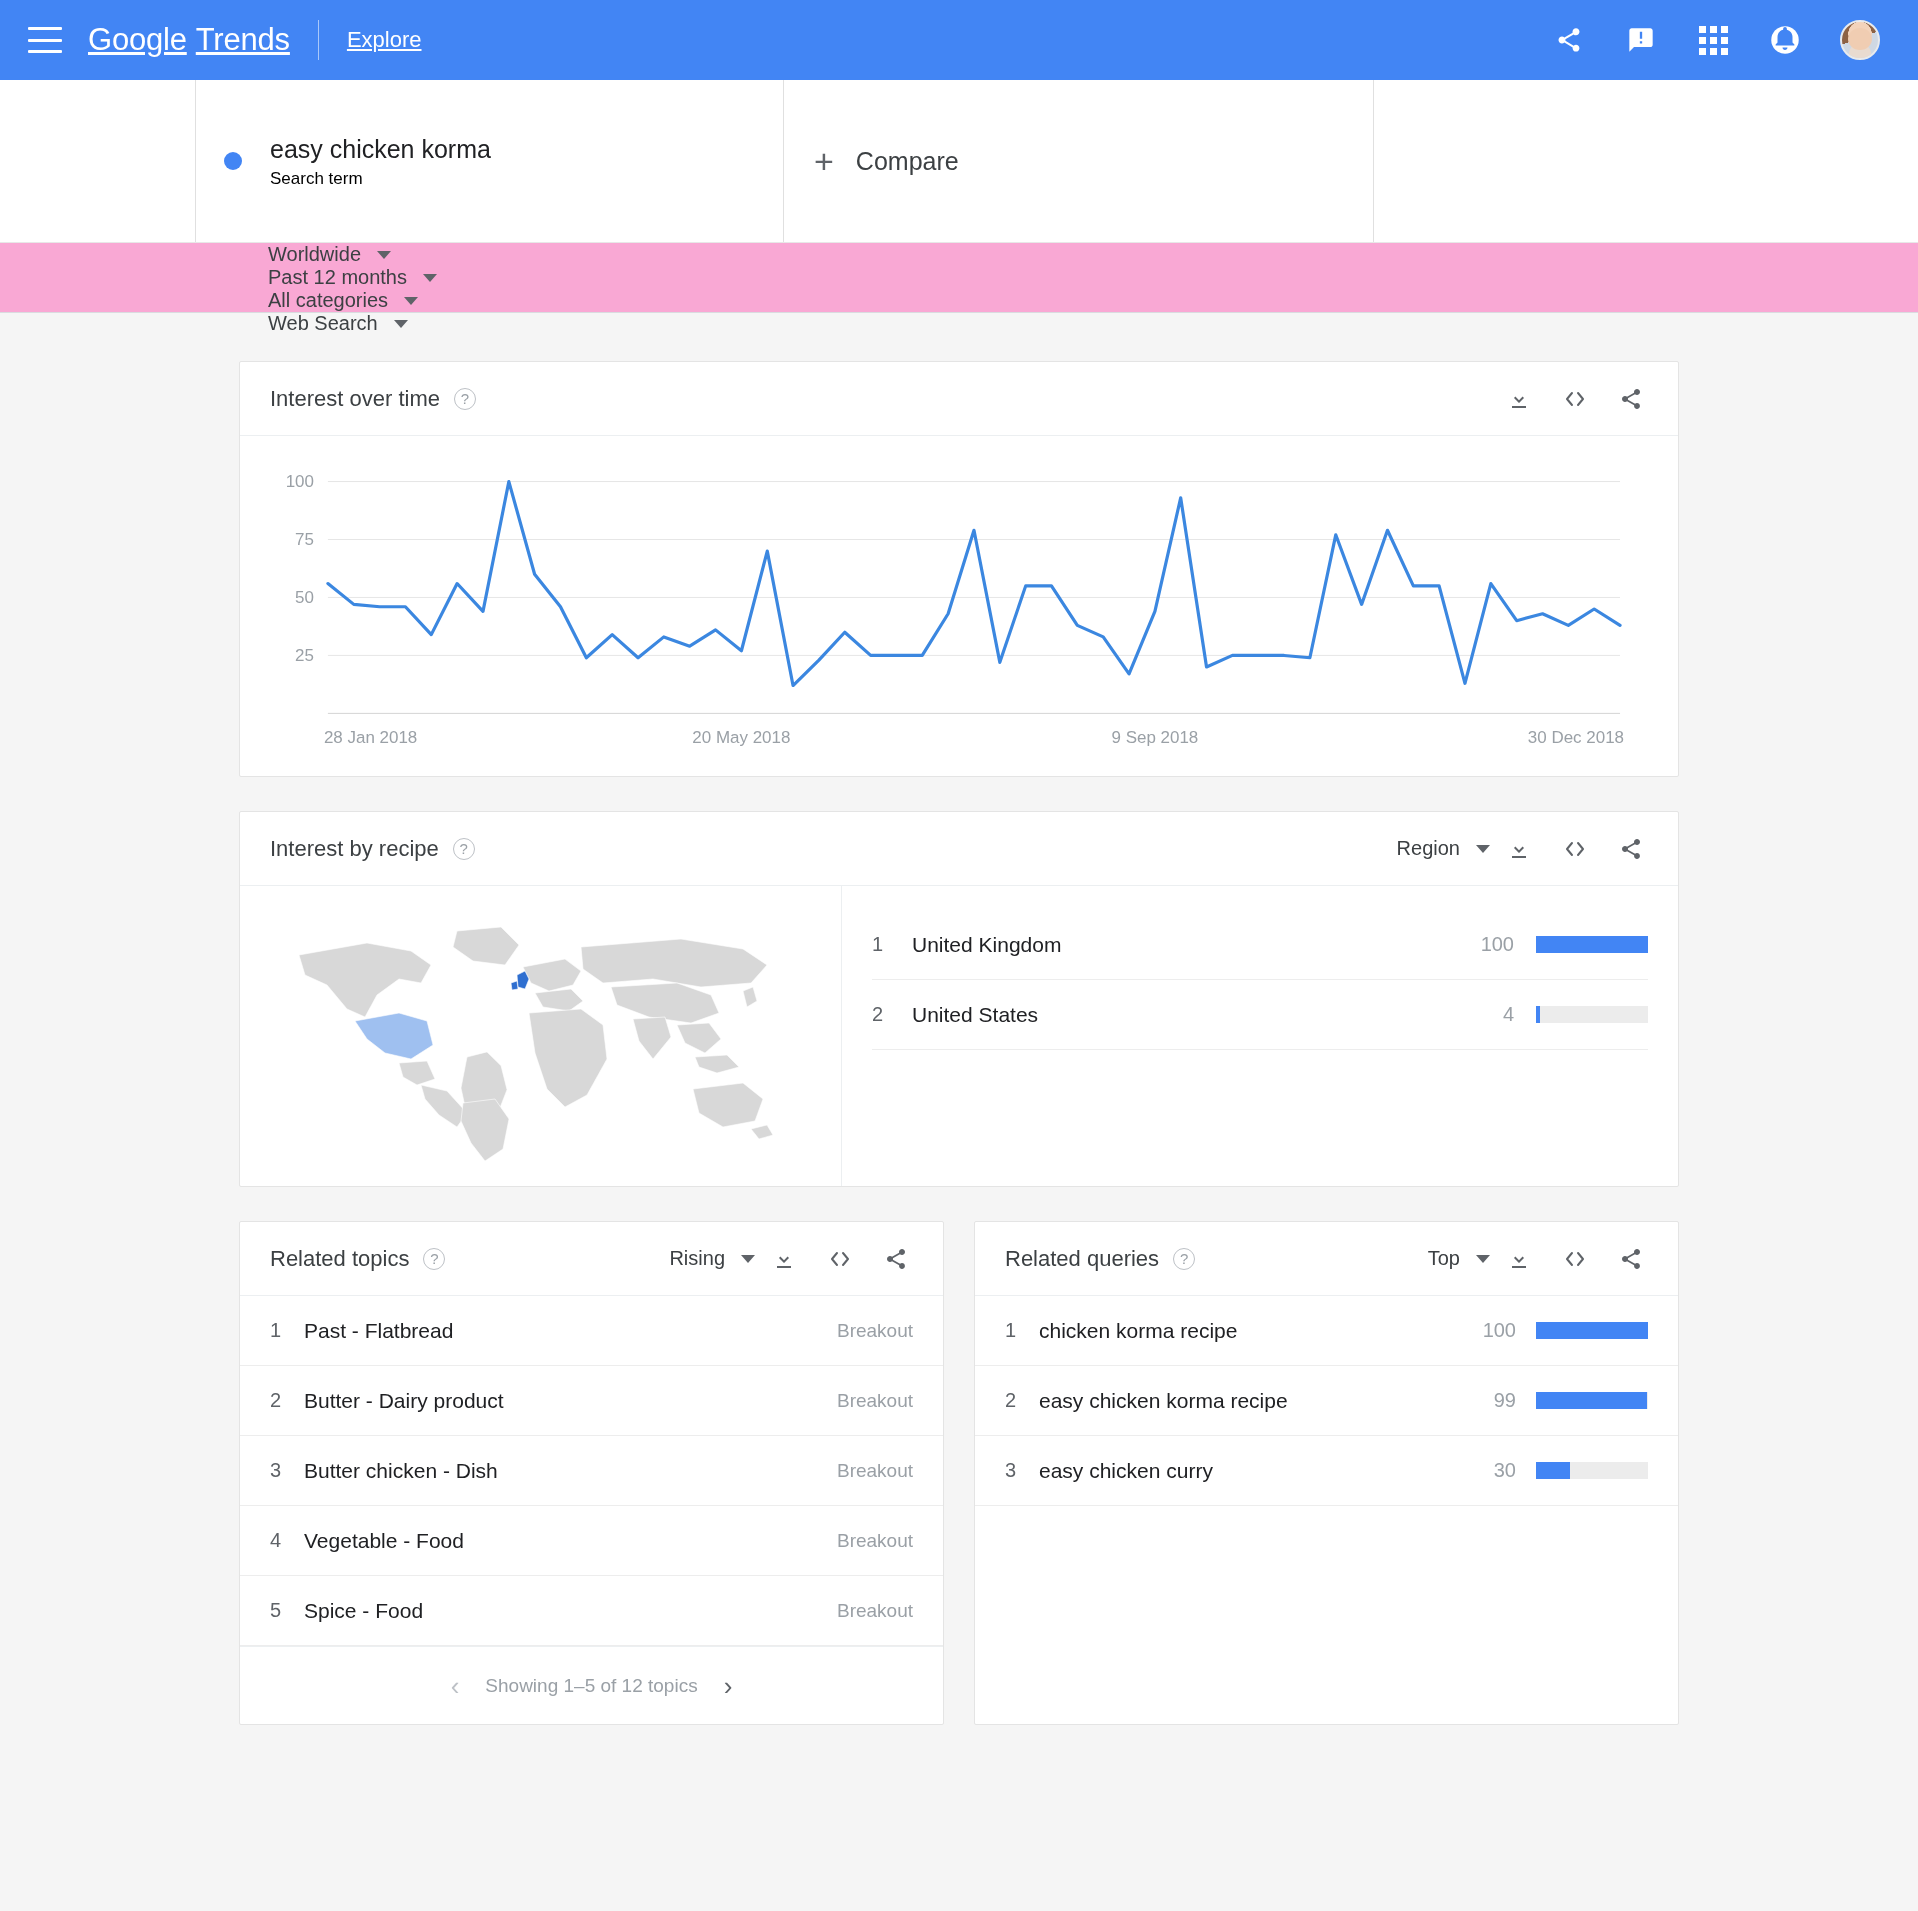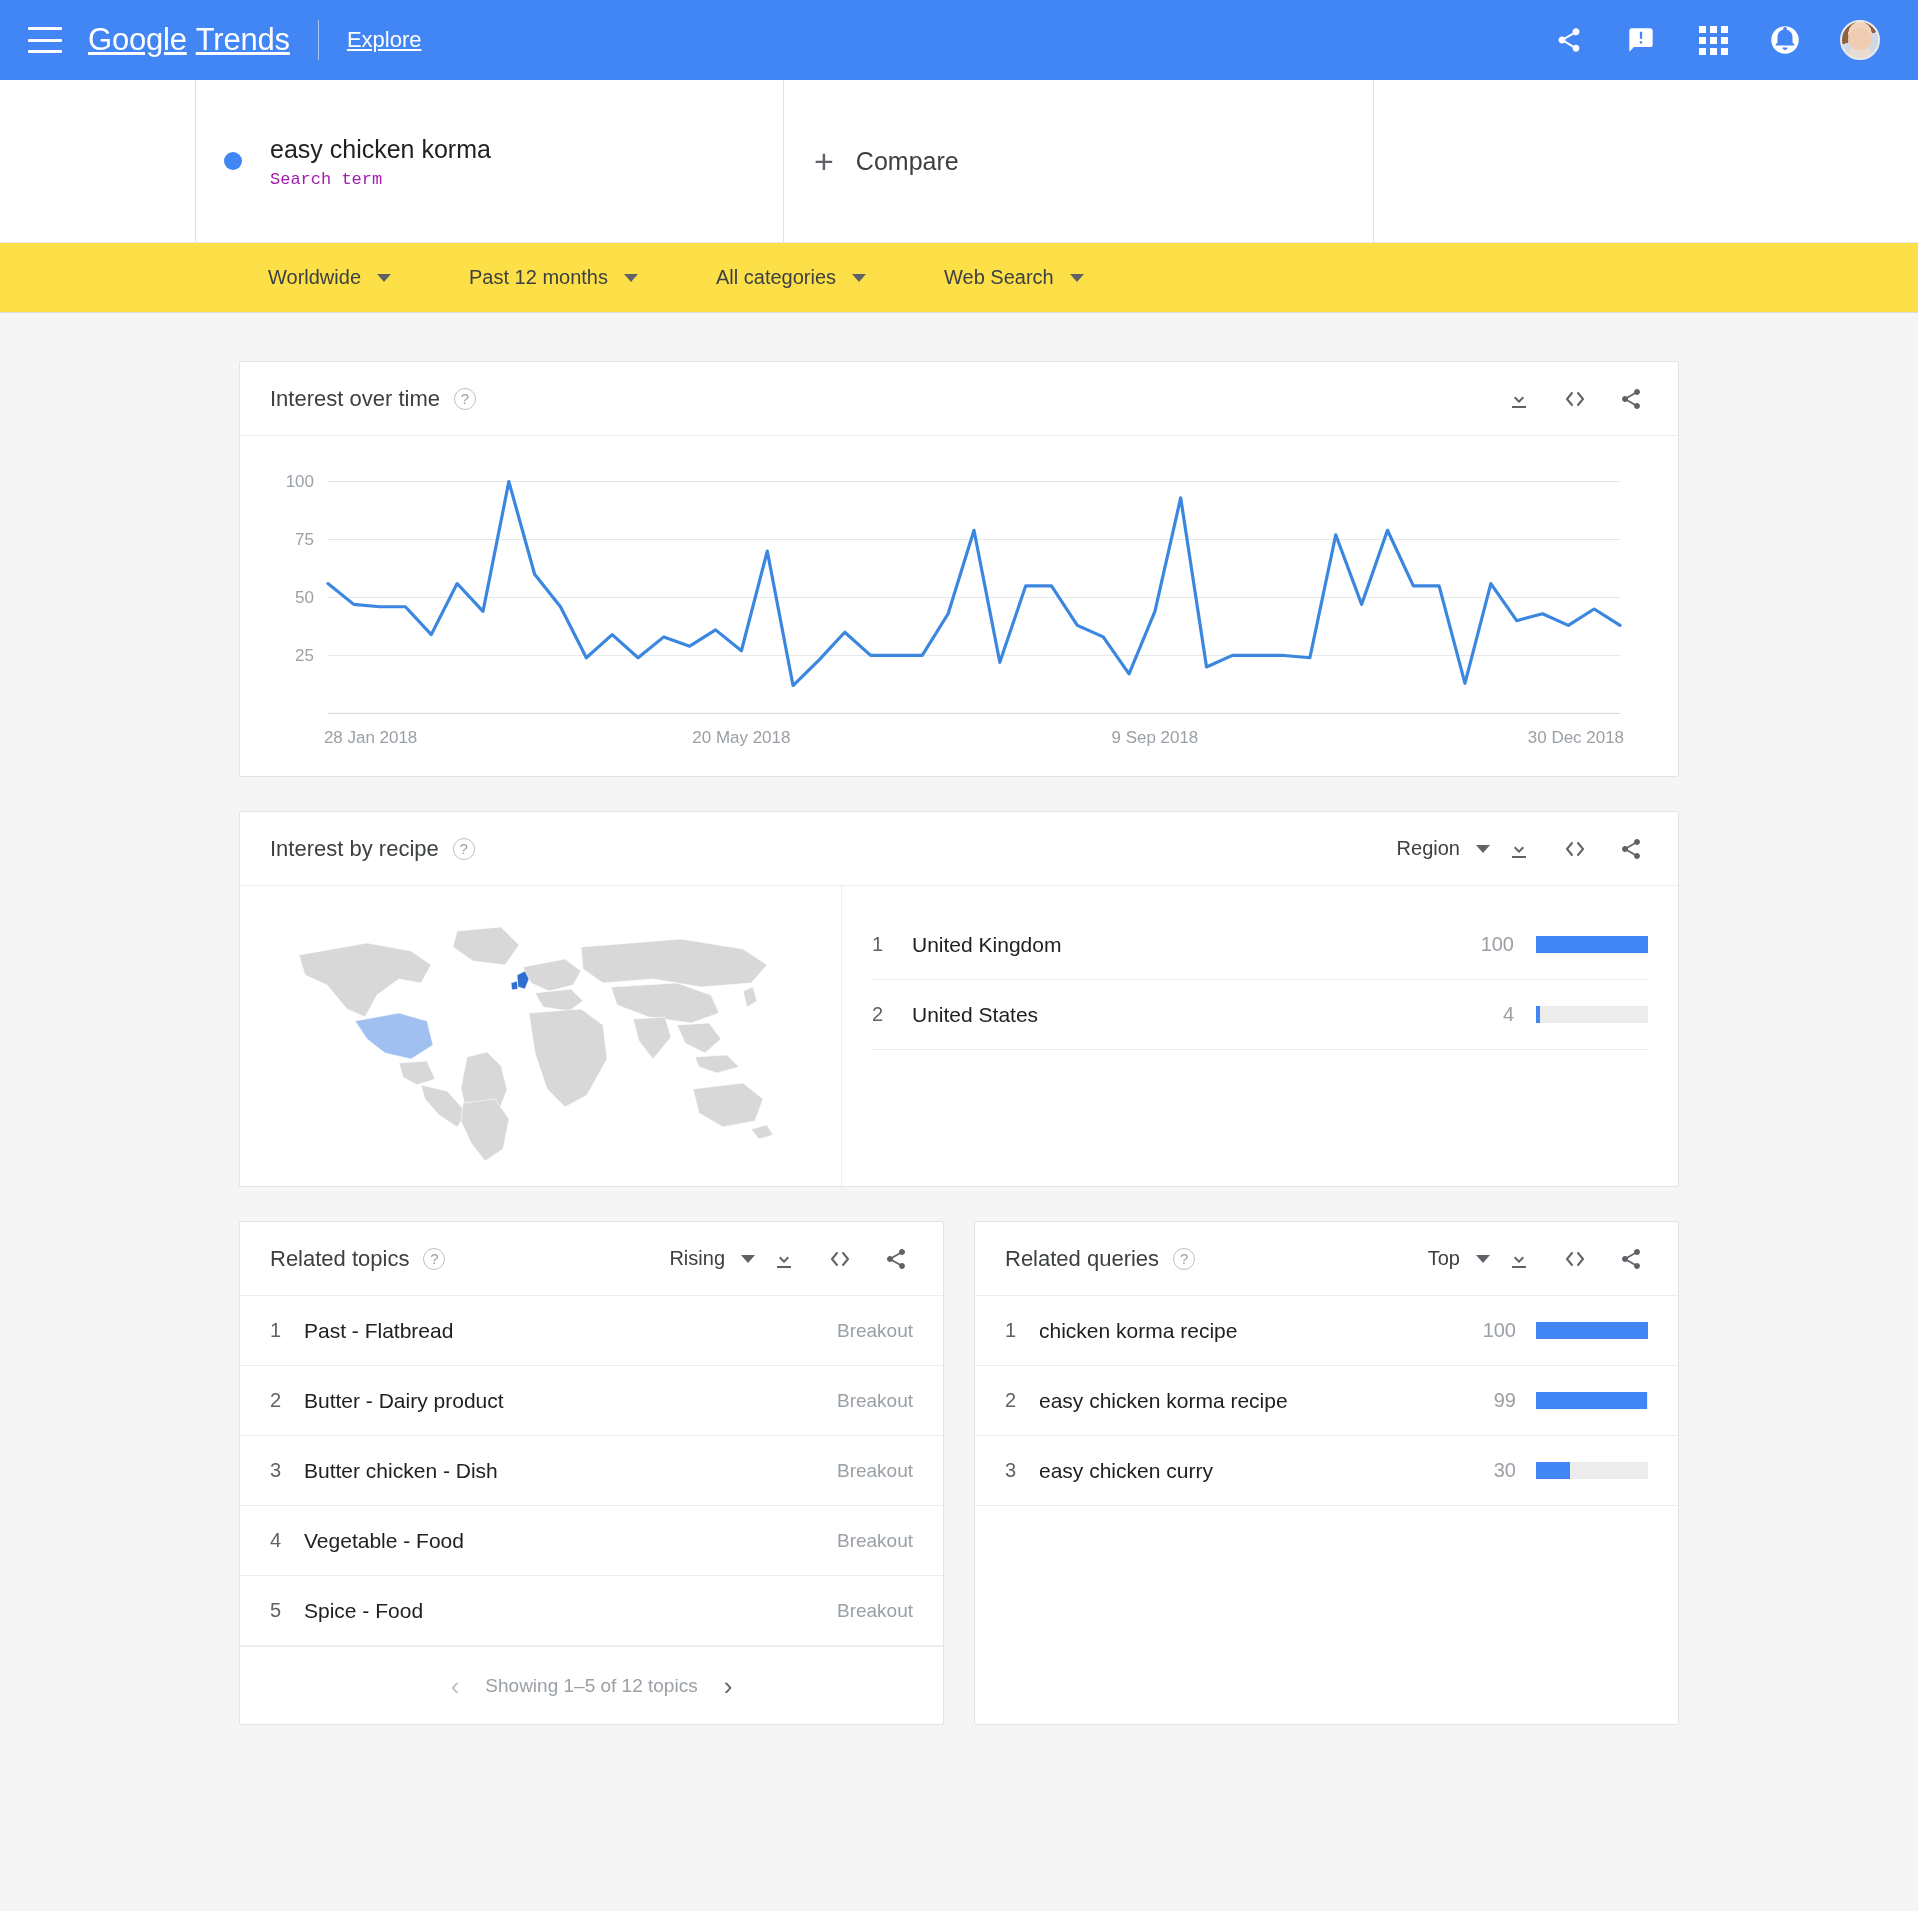--- a/index.html
+++ b/index.html
@@ -53,28 +53,28 @@
 
   
   .termbar { background: #fff; height: 163px; display: flex; border-bottom: 1px solid #e8e8e8; }
   .termbar .leftpad { width: 196px; border-right: 1px solid #e0e0e0; }
   .termcell {
     width: 588px; border-right: 1px solid #e0e0e0; display: flex; align-items: center;
     padding-left: 28px;
   }
   .dot { width: 18px; height: 18px; border-radius: 50%; background: #4285f4; margin-right: 28px; flex: none; }
   .termtxt .tname { font-size: 25px; color: #202124; line-height: 1.35; }
-  .termtxt .tsub { font-size: 17px; color: #a21caf; margin-top: 3px; font-family: Liberation Mono, monospace; }
+  .termtxt .tsub { font-size: 17px; color: #000000; margin-top: 3px; }
   .comparecell { width: 590px; border-right: 1px solid #e0e0e0; display: flex; align-items: center; padding-left: 30px; color: #5f6368; cursor: pointer; }
   .pluss { font-size: 34px; font-weight: 300; color: #5f6368; margin-right: 22px; line-height: 1; }
   .comparecell .clabel { font-size: 25px; color: #3c4043; }
   .termbar .rightpad { flex: 1; }
 
   
-  .filterbar { background: #fde047; height: 70px; display: flex; padding-left: 268px; border-bottom: 1px solid #dadce0; }
+  .filterbar { background: #f9a8d4; height: 70px; display: flex; padding-left: 268px; border-bottom: 1px solid #dadce0; flex-direction: column; }
   .filter { display: flex; align-items: center; margin-right: 78px; cursor: pointer; }
   .filter .flabel { font-size: 20px; color: #3c4043; }
   .caret { width: 0; height: 0; border-left: 7px solid transparent; border-right: 7px solid transparent; border-top: 8px solid #5f6368; margin-left: 16px; }
 
   
   .content { padding: 32px 0 0 0; }
   .wrap { width: 1440px; margin: 16px auto; }
   .card { background: #fff; border: 1px solid #e4e4e4; border-radius: 2px; }
   .cardhead { height: 74px; display: flex; align-items: center; padding: 0 34px 0 30px; border-bottom: 1px solid #eceff1; }
   .cardtitle { font-size: 22px; color: #3c4043; }

